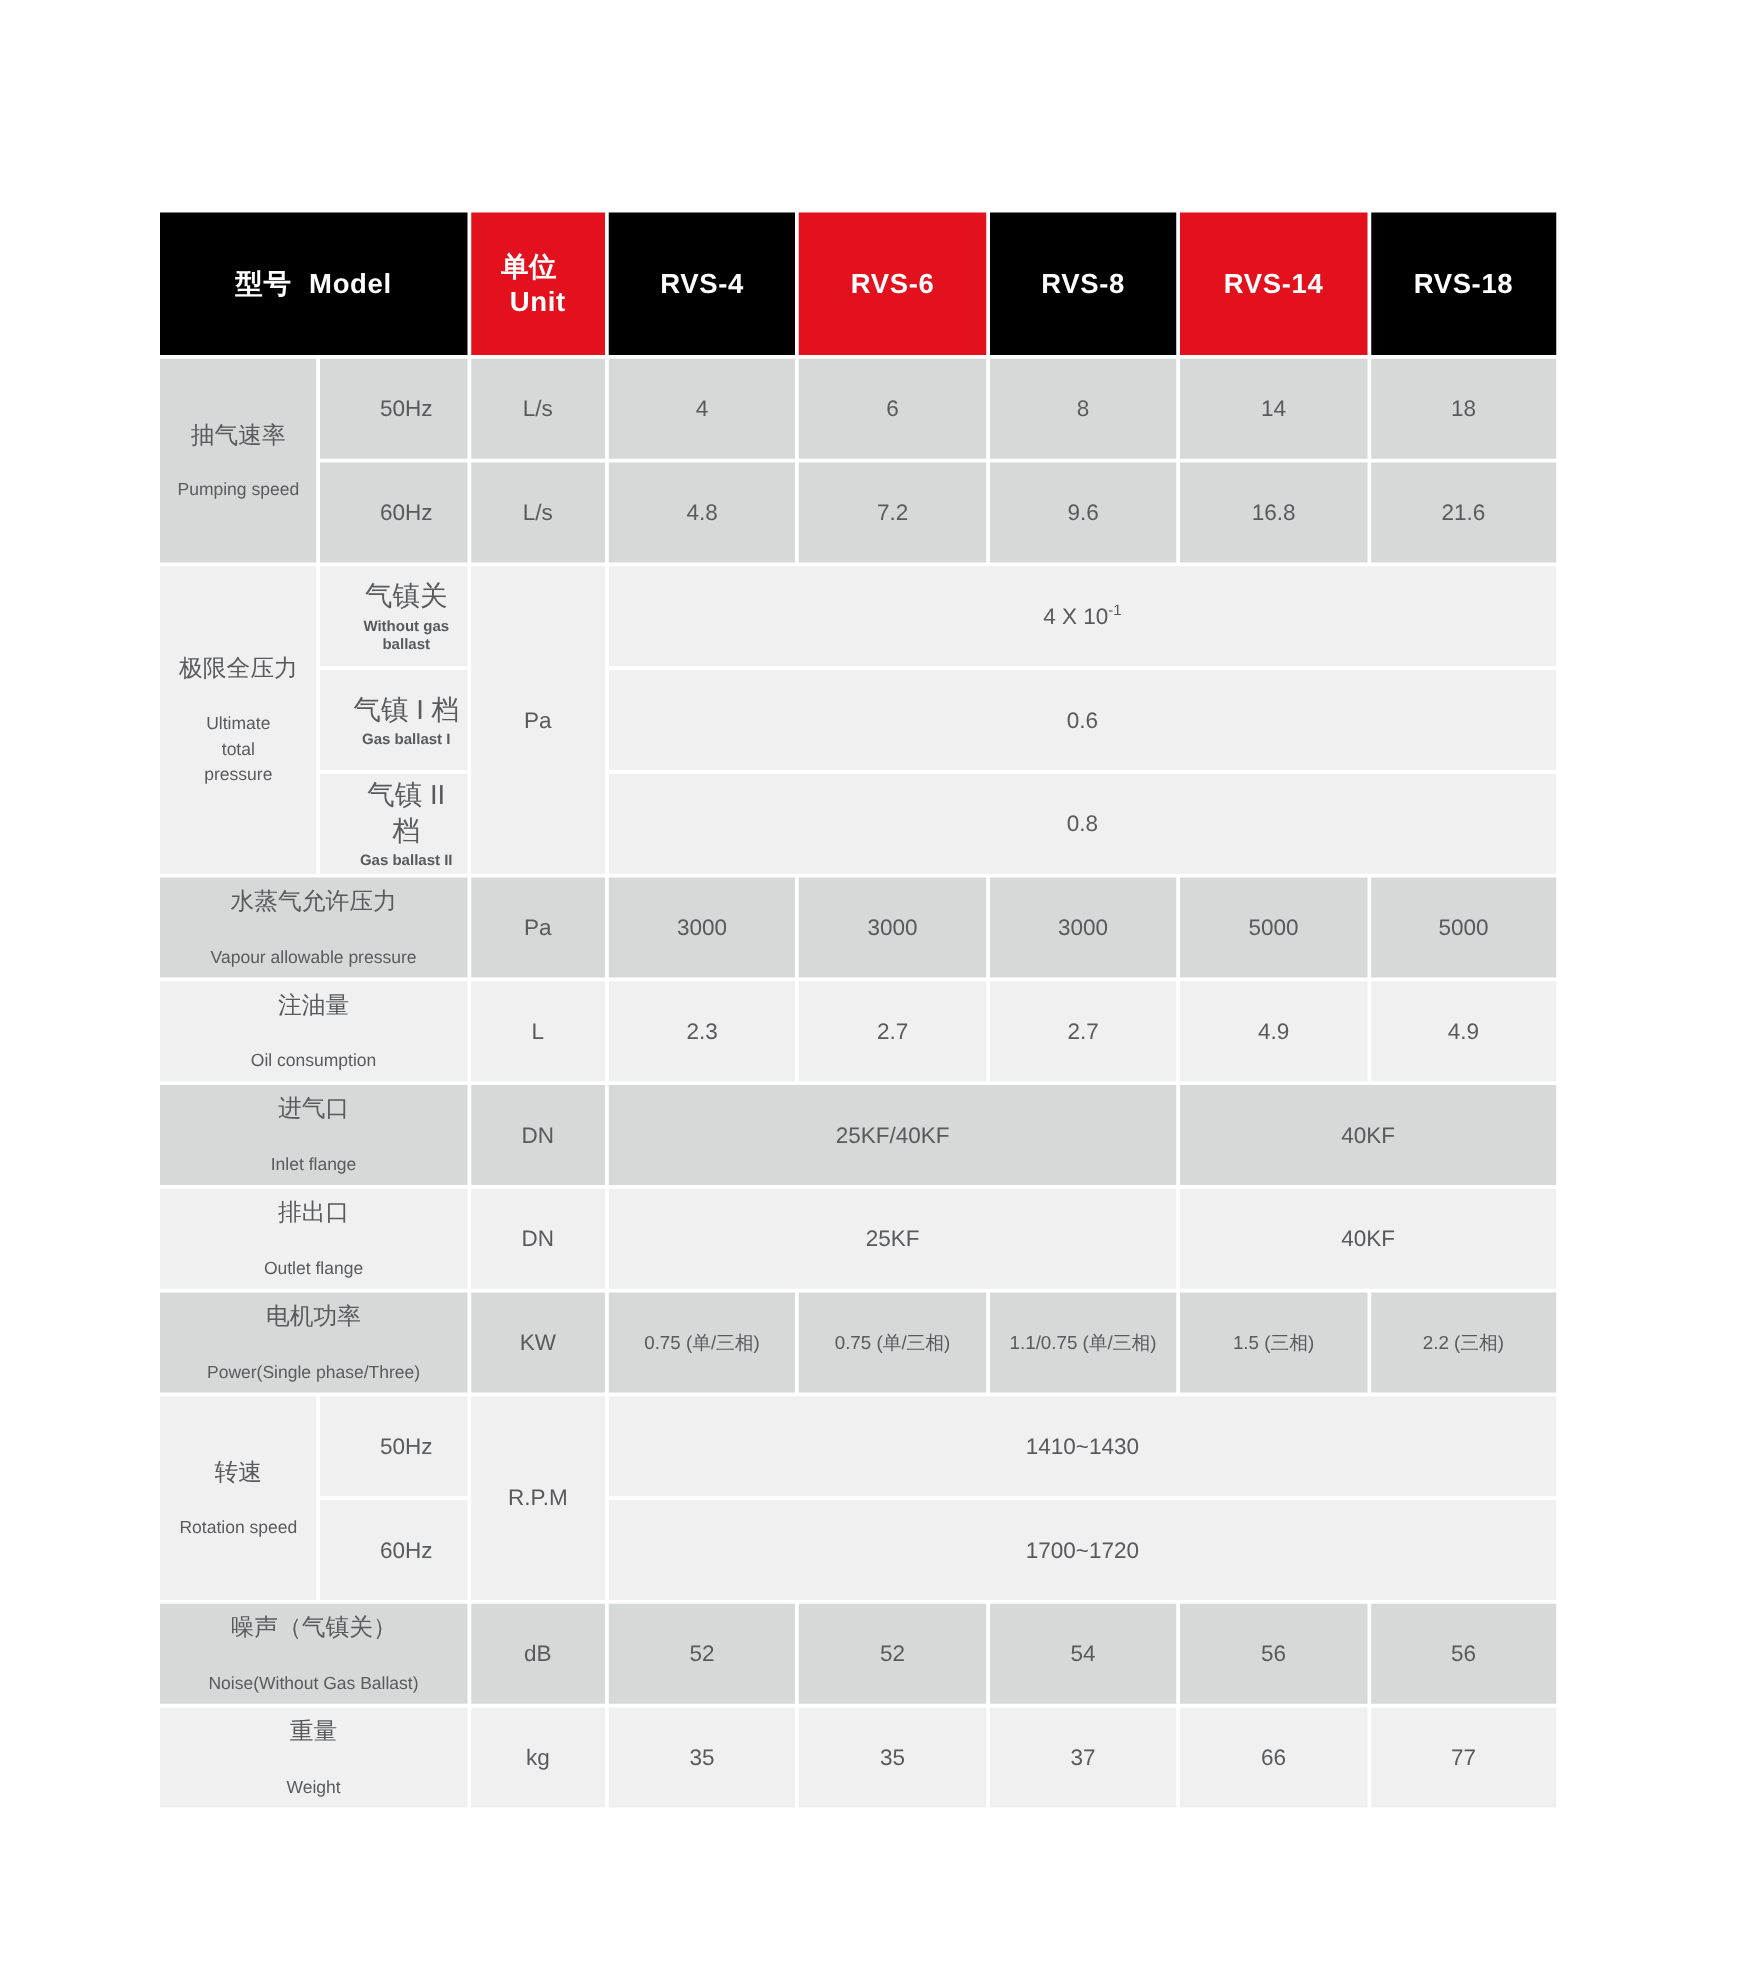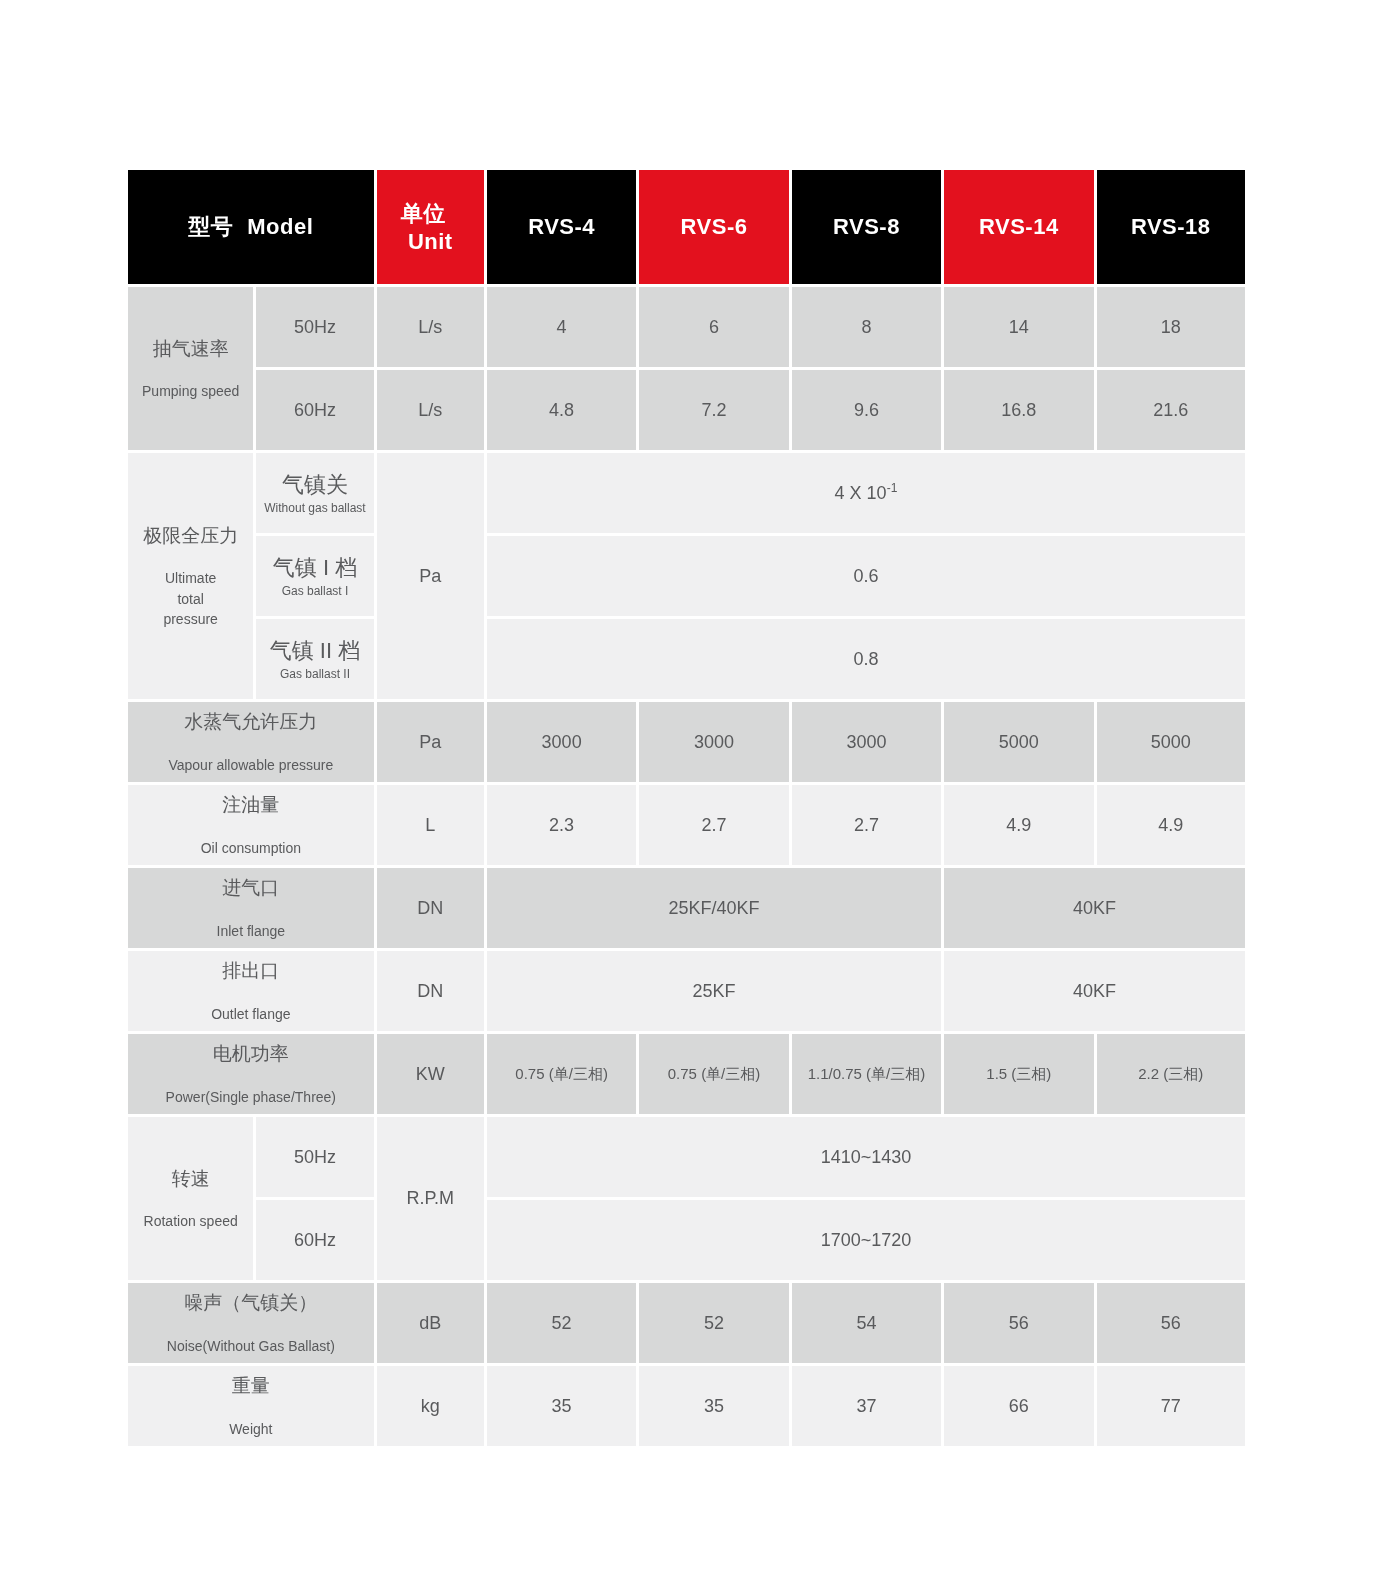--- a/index.html
+++ b/index.html
@@ -16,23 +16,23 @@
   th{height:114px;color:#ffffff;font-weight:bold;font-size:22px;letter-spacing:0.5px;}
   .hb{background:#000000;}
   .hr{background:#e3111e;}
   .hzh{margin-right:14px;}
   td{height:80px;color:#595a5c;font-size:18px;}
   tr.g td{background:#d7d8d8;}
   tr.l td{background:#f0f0f1;}
   td.lab .zh{font-size:19px;line-height:1.35;}
   td.lab .en{font-size:14px;margin-top:20px;line-height:1.45;}
   td.lab .pre{white-space:pre-line;}
-  td.sub{font-size:18px;}
+  td.sub{font-size:18px;padding-left:24px;}
   td.sub .zh2{font-size:22px;line-height:1.3;}
-  td.sub .en2{font-size:12px;margin-top:2px;line-height:1.2;}
+  td.sub .en2{font-size:12px;margin-top:2px;line-height:1.2;font-weight:bold;}
   td.unit{font-size:18px;}
   td.val{font-size:18px;}
   td.val sup{font-size:12px;vertical-align:super;line-height:0;}
 </style>
 </head>
 <body>
 
 <table class="spec">
   <colgroup>
     <col style="width:125px">

